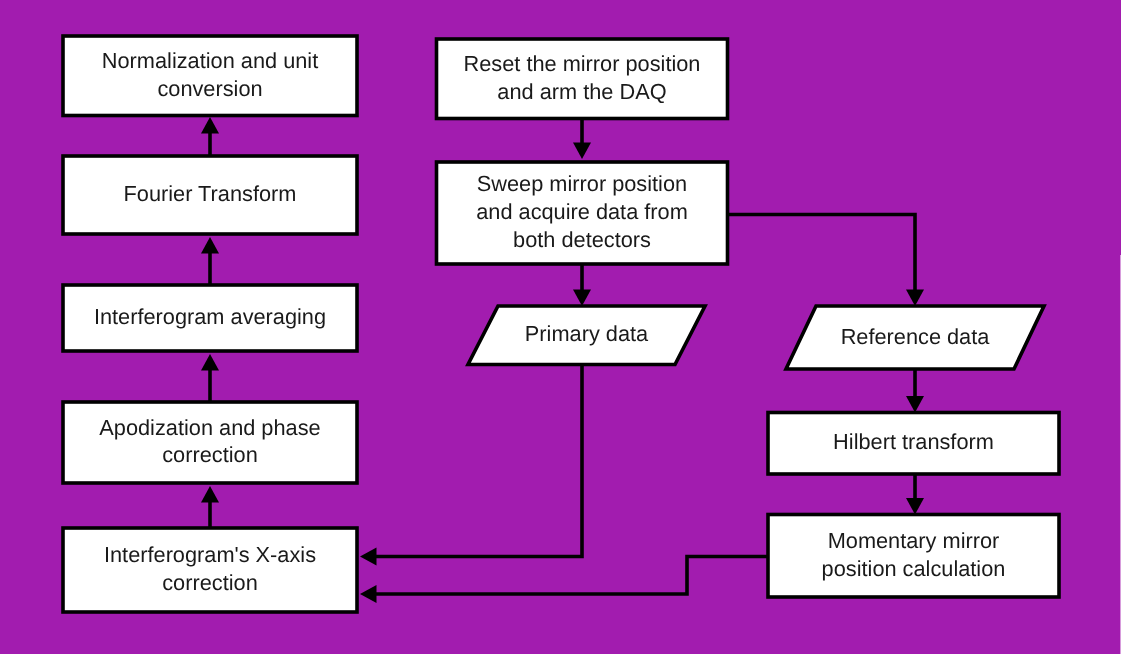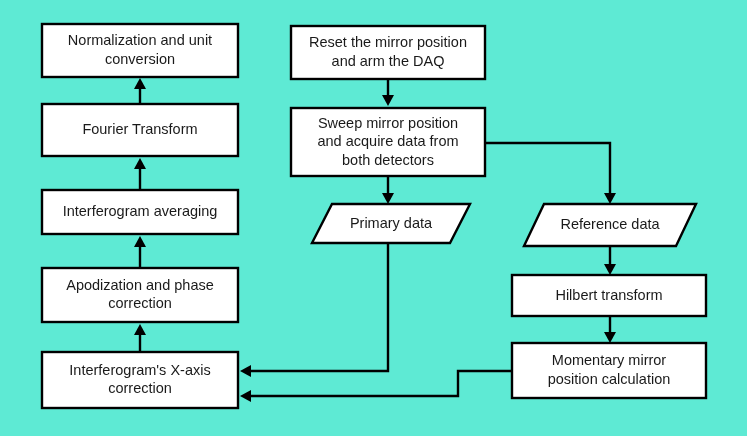--- a/index.html
+++ b/index.html
@@ -10,21 +10,21 @@
   body {
     width: 747px;
     height: 436px;
     overflow: hidden;
     font-family: "Liberation Sans", sans-serif;
   }
   #flowchart-root {
     position: relative;
     width: 747px;
     height: 436px;
-    background: #5eead4;
+    background: #a21caf;
     text-align: center;
   }
   svg#flow-svg {
     display: block;
     width: 747px;
     height: 436px;
   }
   .node-shape {
     fill: #ffffff;
     stroke: #000000;

